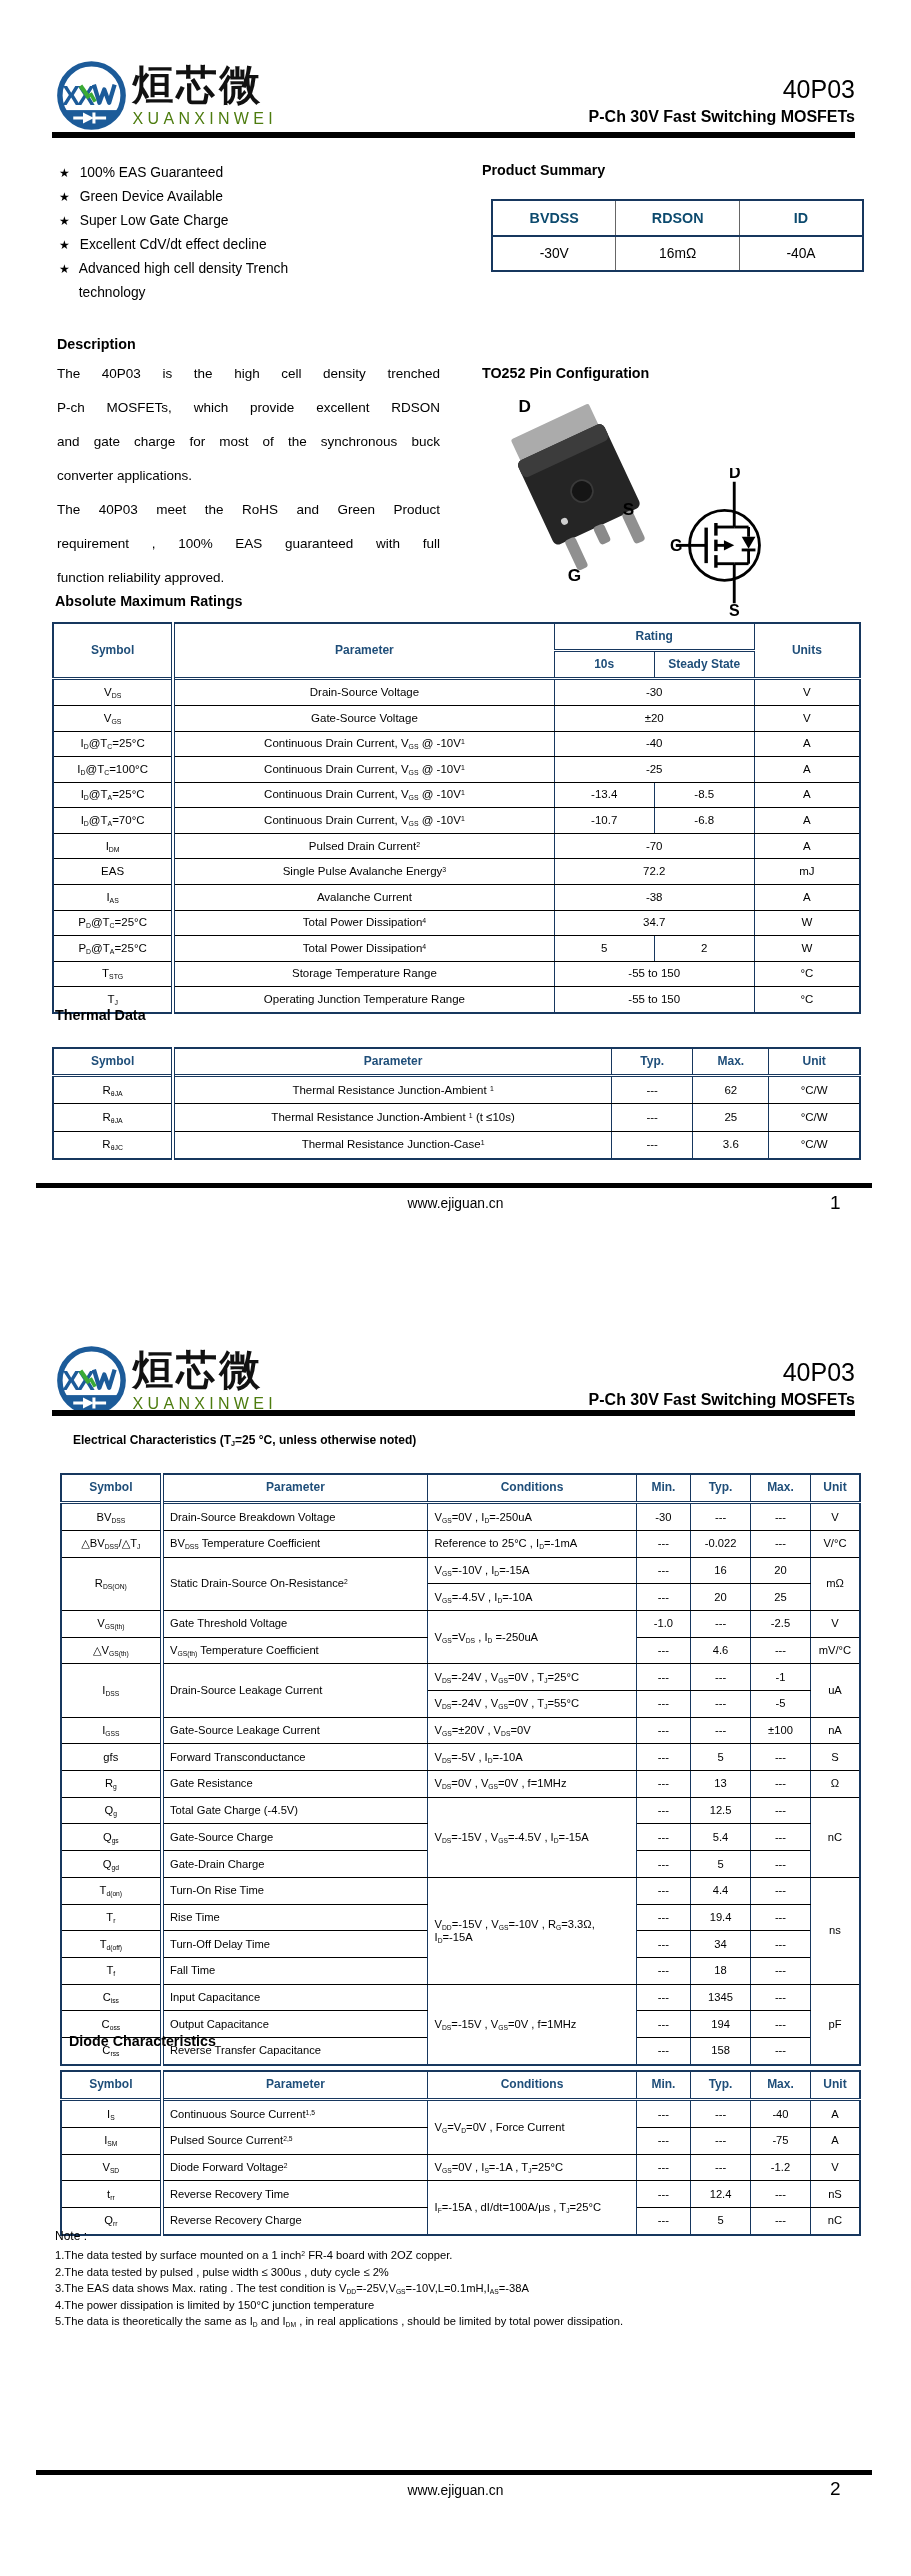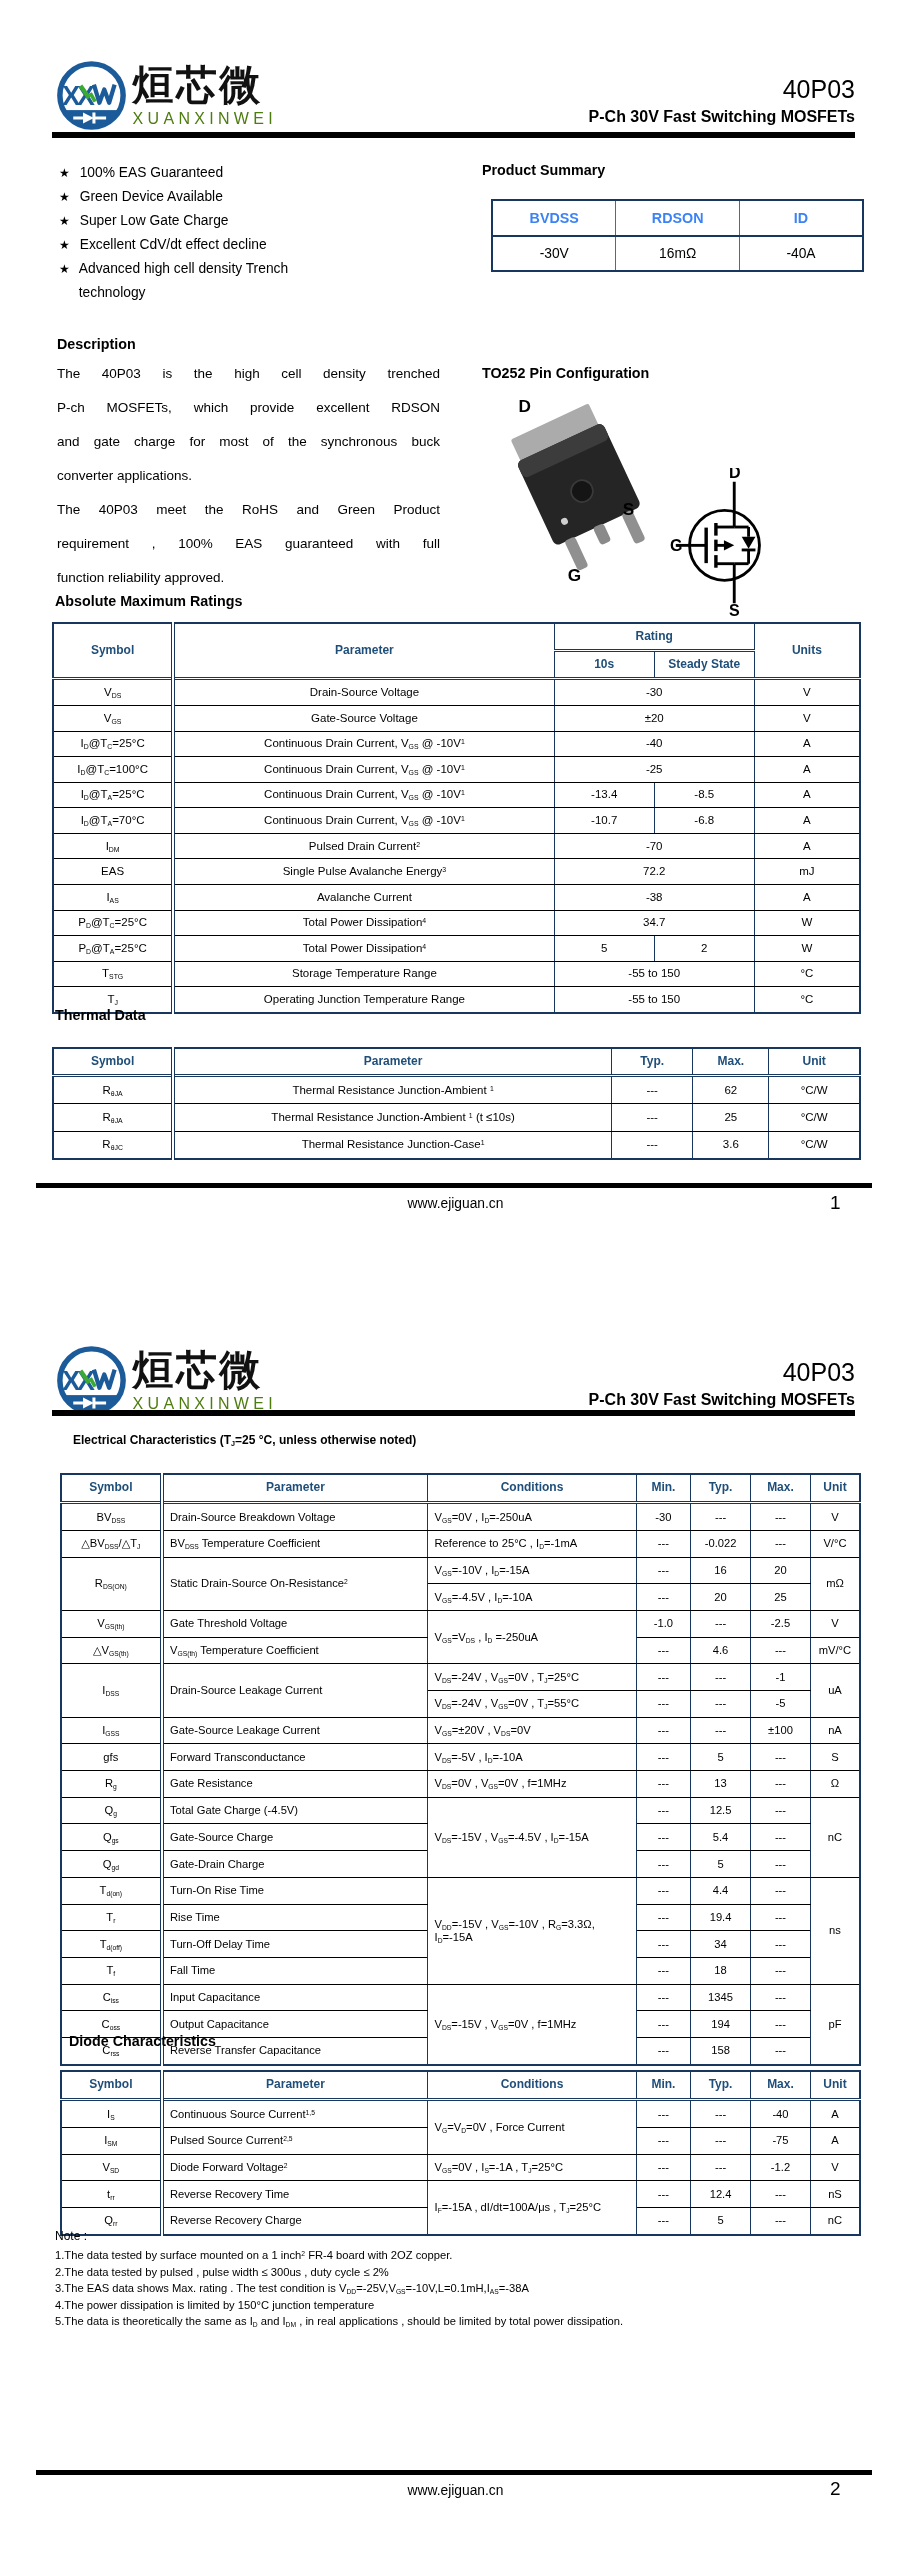--- a/index.html
+++ b/index.html
@@ -40,21 +40,21 @@
   .dt td{border-left:1.1px solid #17375E;border-right:1.1px solid #17375E;border-top:1.7px solid #000;border-bottom:1.7px solid #000;
          font-size:11.5px;text-align:center;vertical-align:middle;height:23.5px;padding:1.1px 4px;line-height:1.15;}
   .dt .cs{border-right:4px double #17375E;}
   .dt .pl{text-align:left;padding-left:6.3px;}
   .t-abs td{height:22.4px;}
   .t-th td{height:24px;}
   .t-ec td, .t-di td{font-size:11.2px;}
   .t-ec th,.t-di th{height:24px;}
   
   .t-ps{border-width:2.3px;}
-  .t-ps th{color:#3b82f6;font-size:14.3px;height:32px;border-bottom:2.3px solid #17375E;border-left:1.1px solid #666;border-right:1.1px solid #666;}
+  .t-ps th{color:#0c4a6e;font-size:14.3px;height:32px;border-bottom:2.3px solid #17375E;border-left:1.1px solid #666;border-right:1.1px solid #666;}
   .t-ps td{font-size:13.8px;height:31px;border-left:1.1px solid #666;border-right:1.1px solid #666;border-top:none;border-bottom:none;}
 
   sub{font-size:60%;vertical-align:-0.28em;line-height:0;}
   sup{font-size:60%;vertical-align:0.45em;line-height:0;}
 
   
   .notes{list-style:none;margin:0;padding:0;font-size:11.2px;}
   .notes li{line-height:16.6px;}
   .note-title{font-size:12px;}
 

